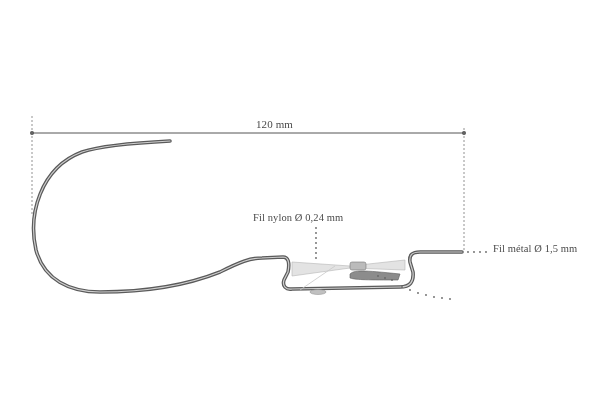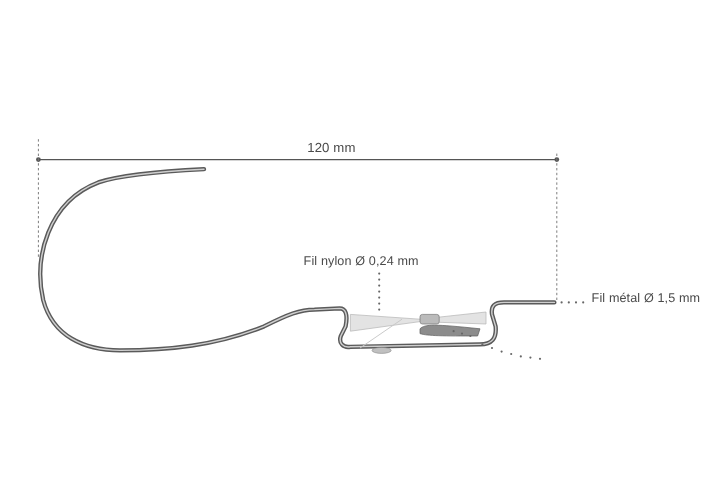--- a/index.html
+++ b/index.html
@@ -1,17 +1,17 @@
 <!DOCTYPE html>
 <html><head>
   <meta charset="utf-8">
   <style>
     html, body { margin: 0; padding: 0; background: #ffffff; }
     body { width: 600px; height: 410px; position: relative; overflow: hidden; font-family: "Liberation Sans", sans-serif; }
-    .stage { position: absolute; left: 0; top: 0; width: 600px; height: 338px; }
+    .stage { position: absolute; left: 0; top: 0; width: 600px; height: 338px; font-family: Liberation Serif, serif; }
     svg.wire { position: absolute; left: 0; top: 0; }
     .label { position: absolute; font-size: 10.5px; color: #4a4a4a; white-space: nowrap; letter-spacing: 0.1px; }
     .dim-label { left: 256px; top: 118px; font-size: 11px; }
     .nylon-label { left: 253px; top: 212px; }
     .metal-label { left: 493px; top: 243px; }
     .tige-label { left: 457px; top: 293px; }
   </style>
 </head>
 <body>
 

